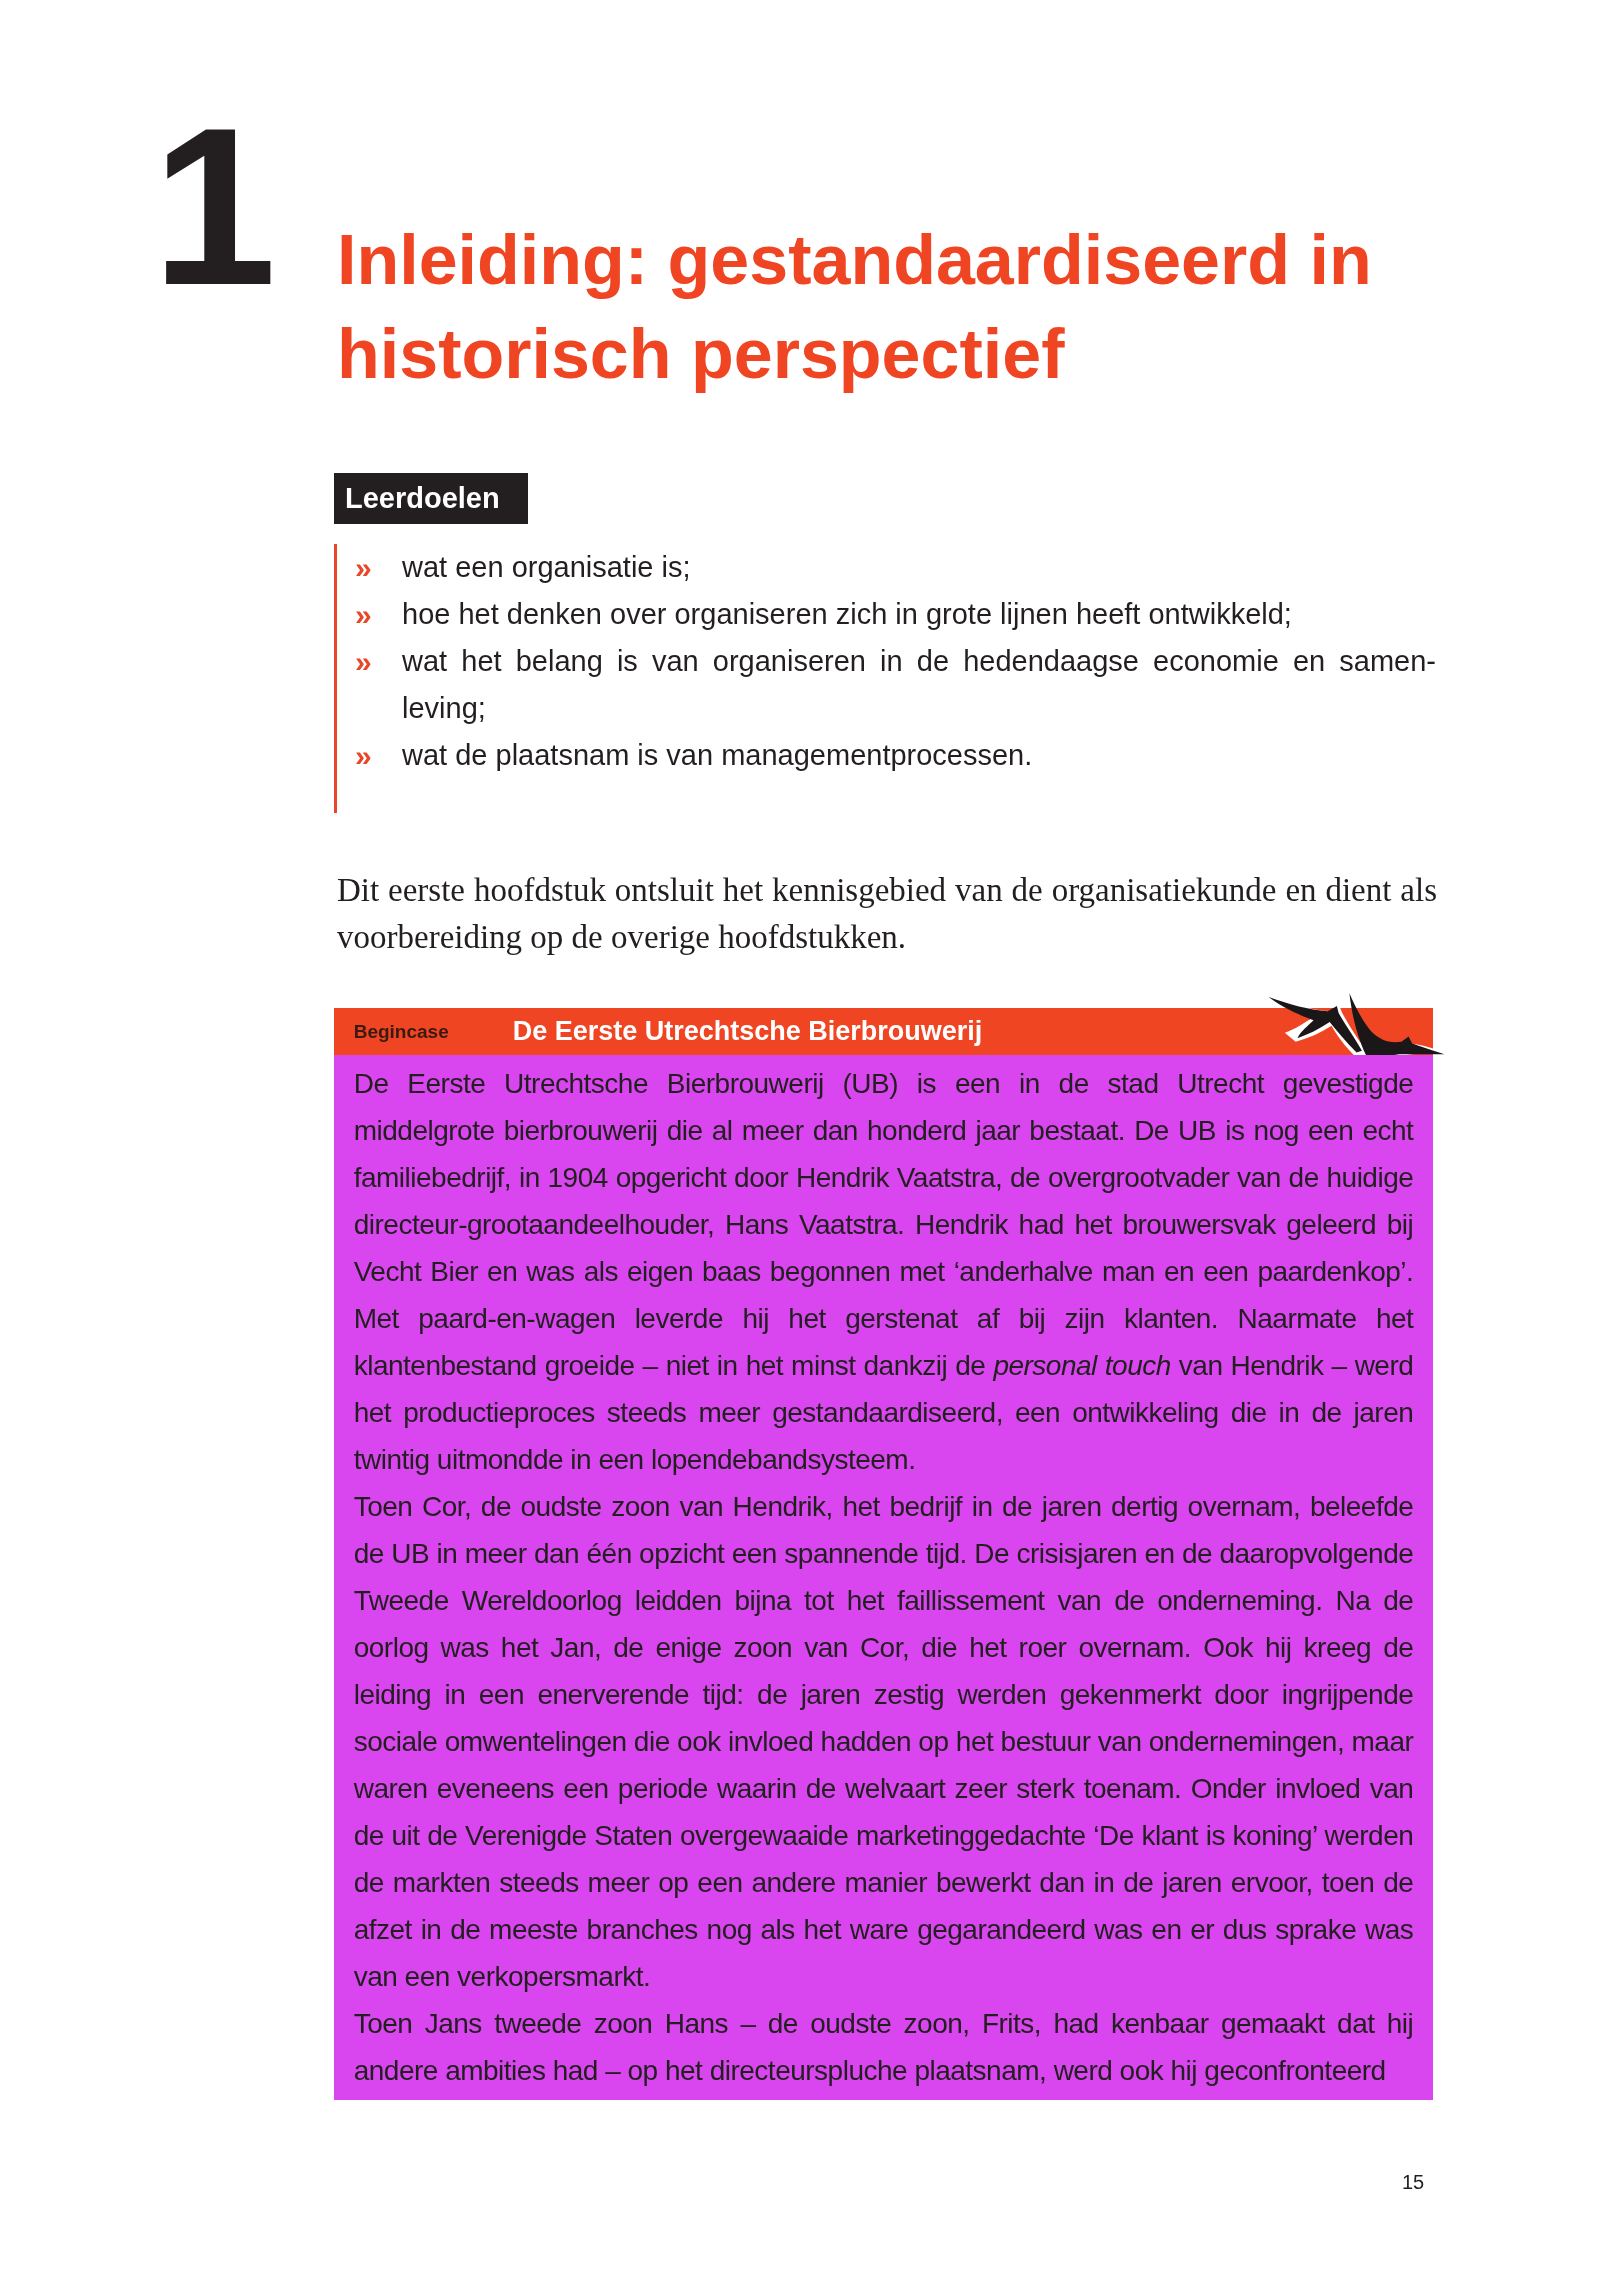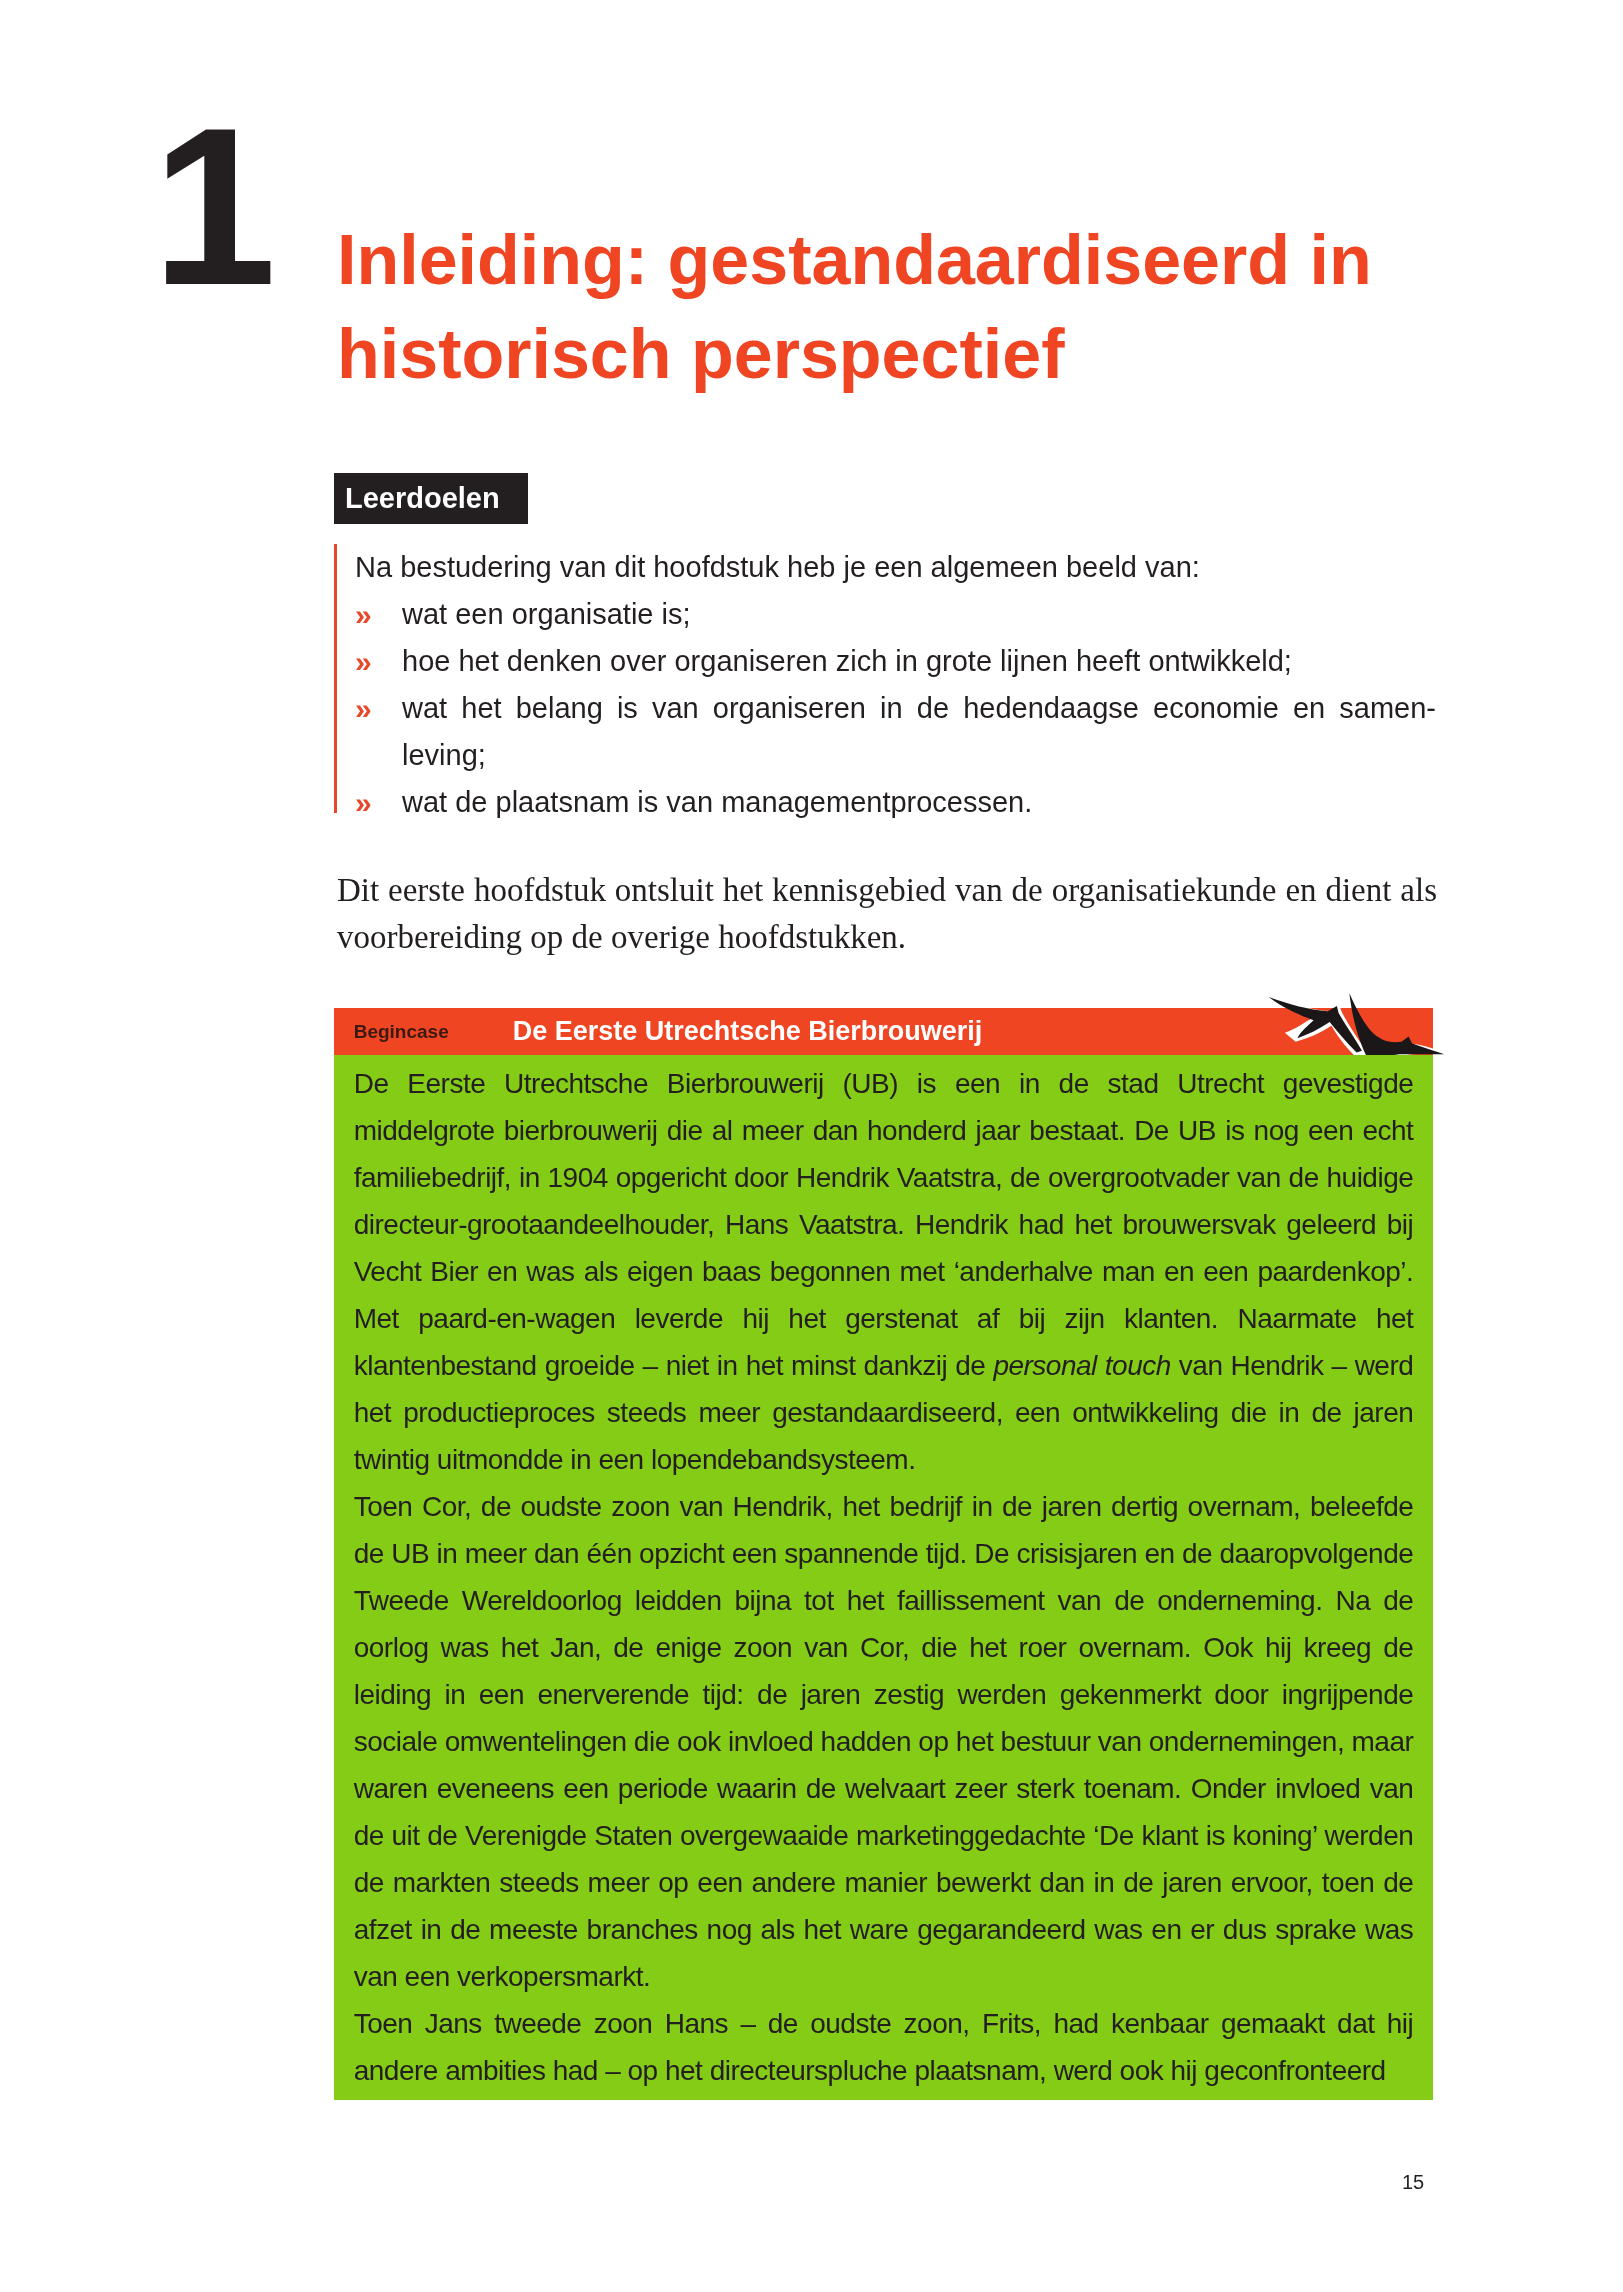--- a/index.html
+++ b/index.html
@@ -22,39 +22,38 @@
   .goal-item .txt { flex: 1; text-align: justify; }
   .intro { position: absolute; left: 337px; top: 867px; width: 1100px; margin: 0;
            font-family: "Liberation Serif", serif; font-size: 33px; line-height: 47px;
            text-align: justify; color: #231f20; }
   .case-header { position: absolute; left: 334px; top: 1008px; width: 1099px; height: 47px;
                  background: #f04523; display: flex; align-items: center; }
   .case-label { padding-left: 19.7px; width: 159px; font-size: 19px; font-weight: bold; color: #3a1a12; white-space: nowrap; }
   .case-title { font-size: 27px; font-weight: bold; color: #ffffff; white-space: nowrap; }
   .case-logo { position: absolute; left: 1249px; top: 979px; width: 199px; height: 87px; }
   .case-body { position: absolute; left: 334px; top: 1055px; width: 1099px; height: 1045px;
-               background: #84cc16; box-sizing: border-box; padding: 5.4px 19.7px 0 19.7px; }
+               background: #d946ef; box-sizing: border-box; padding: 5.4px 19.7px 0 19.7px; }
   .case-body p { margin: 0; font-size: 28px; line-height: 47px; text-align: justify; color: #231f20;
                  letter-spacing: -0.5px; }
   .page-number { position: absolute; left: 1402px; top: 2171px; font-size: 20px; color: #231f20; }
 </style>
 </head>
 <body>
 
 <div class="chapter-num">1</div>
 
 <h1 class="chapter-title">
   <span>Inleiding: gestandaardiseerd in</span>
   <span>historisch perspectief</span>
 </h1>
 
 <div class="goals-tag">Leerdoelen</div>
 
 <div class="goals-list">
-  <div class="goals-intro">Na bestudering van dit hoofdstuk heb je een algemeen beeld van:</div>
   <div class="goal-item">
     <span class="chev">»</span>
     <span class="txt">wat een organisatie is;</span>
   </div>
   <div class="goal-item">
     <span class="chev">»</span>
     <span class="txt">hoe het denken over organiseren zich in grote lijnen heeft ontwikkeld;</span>
   </div>
   <div class="goal-item">
     <span class="chev">»</span>

